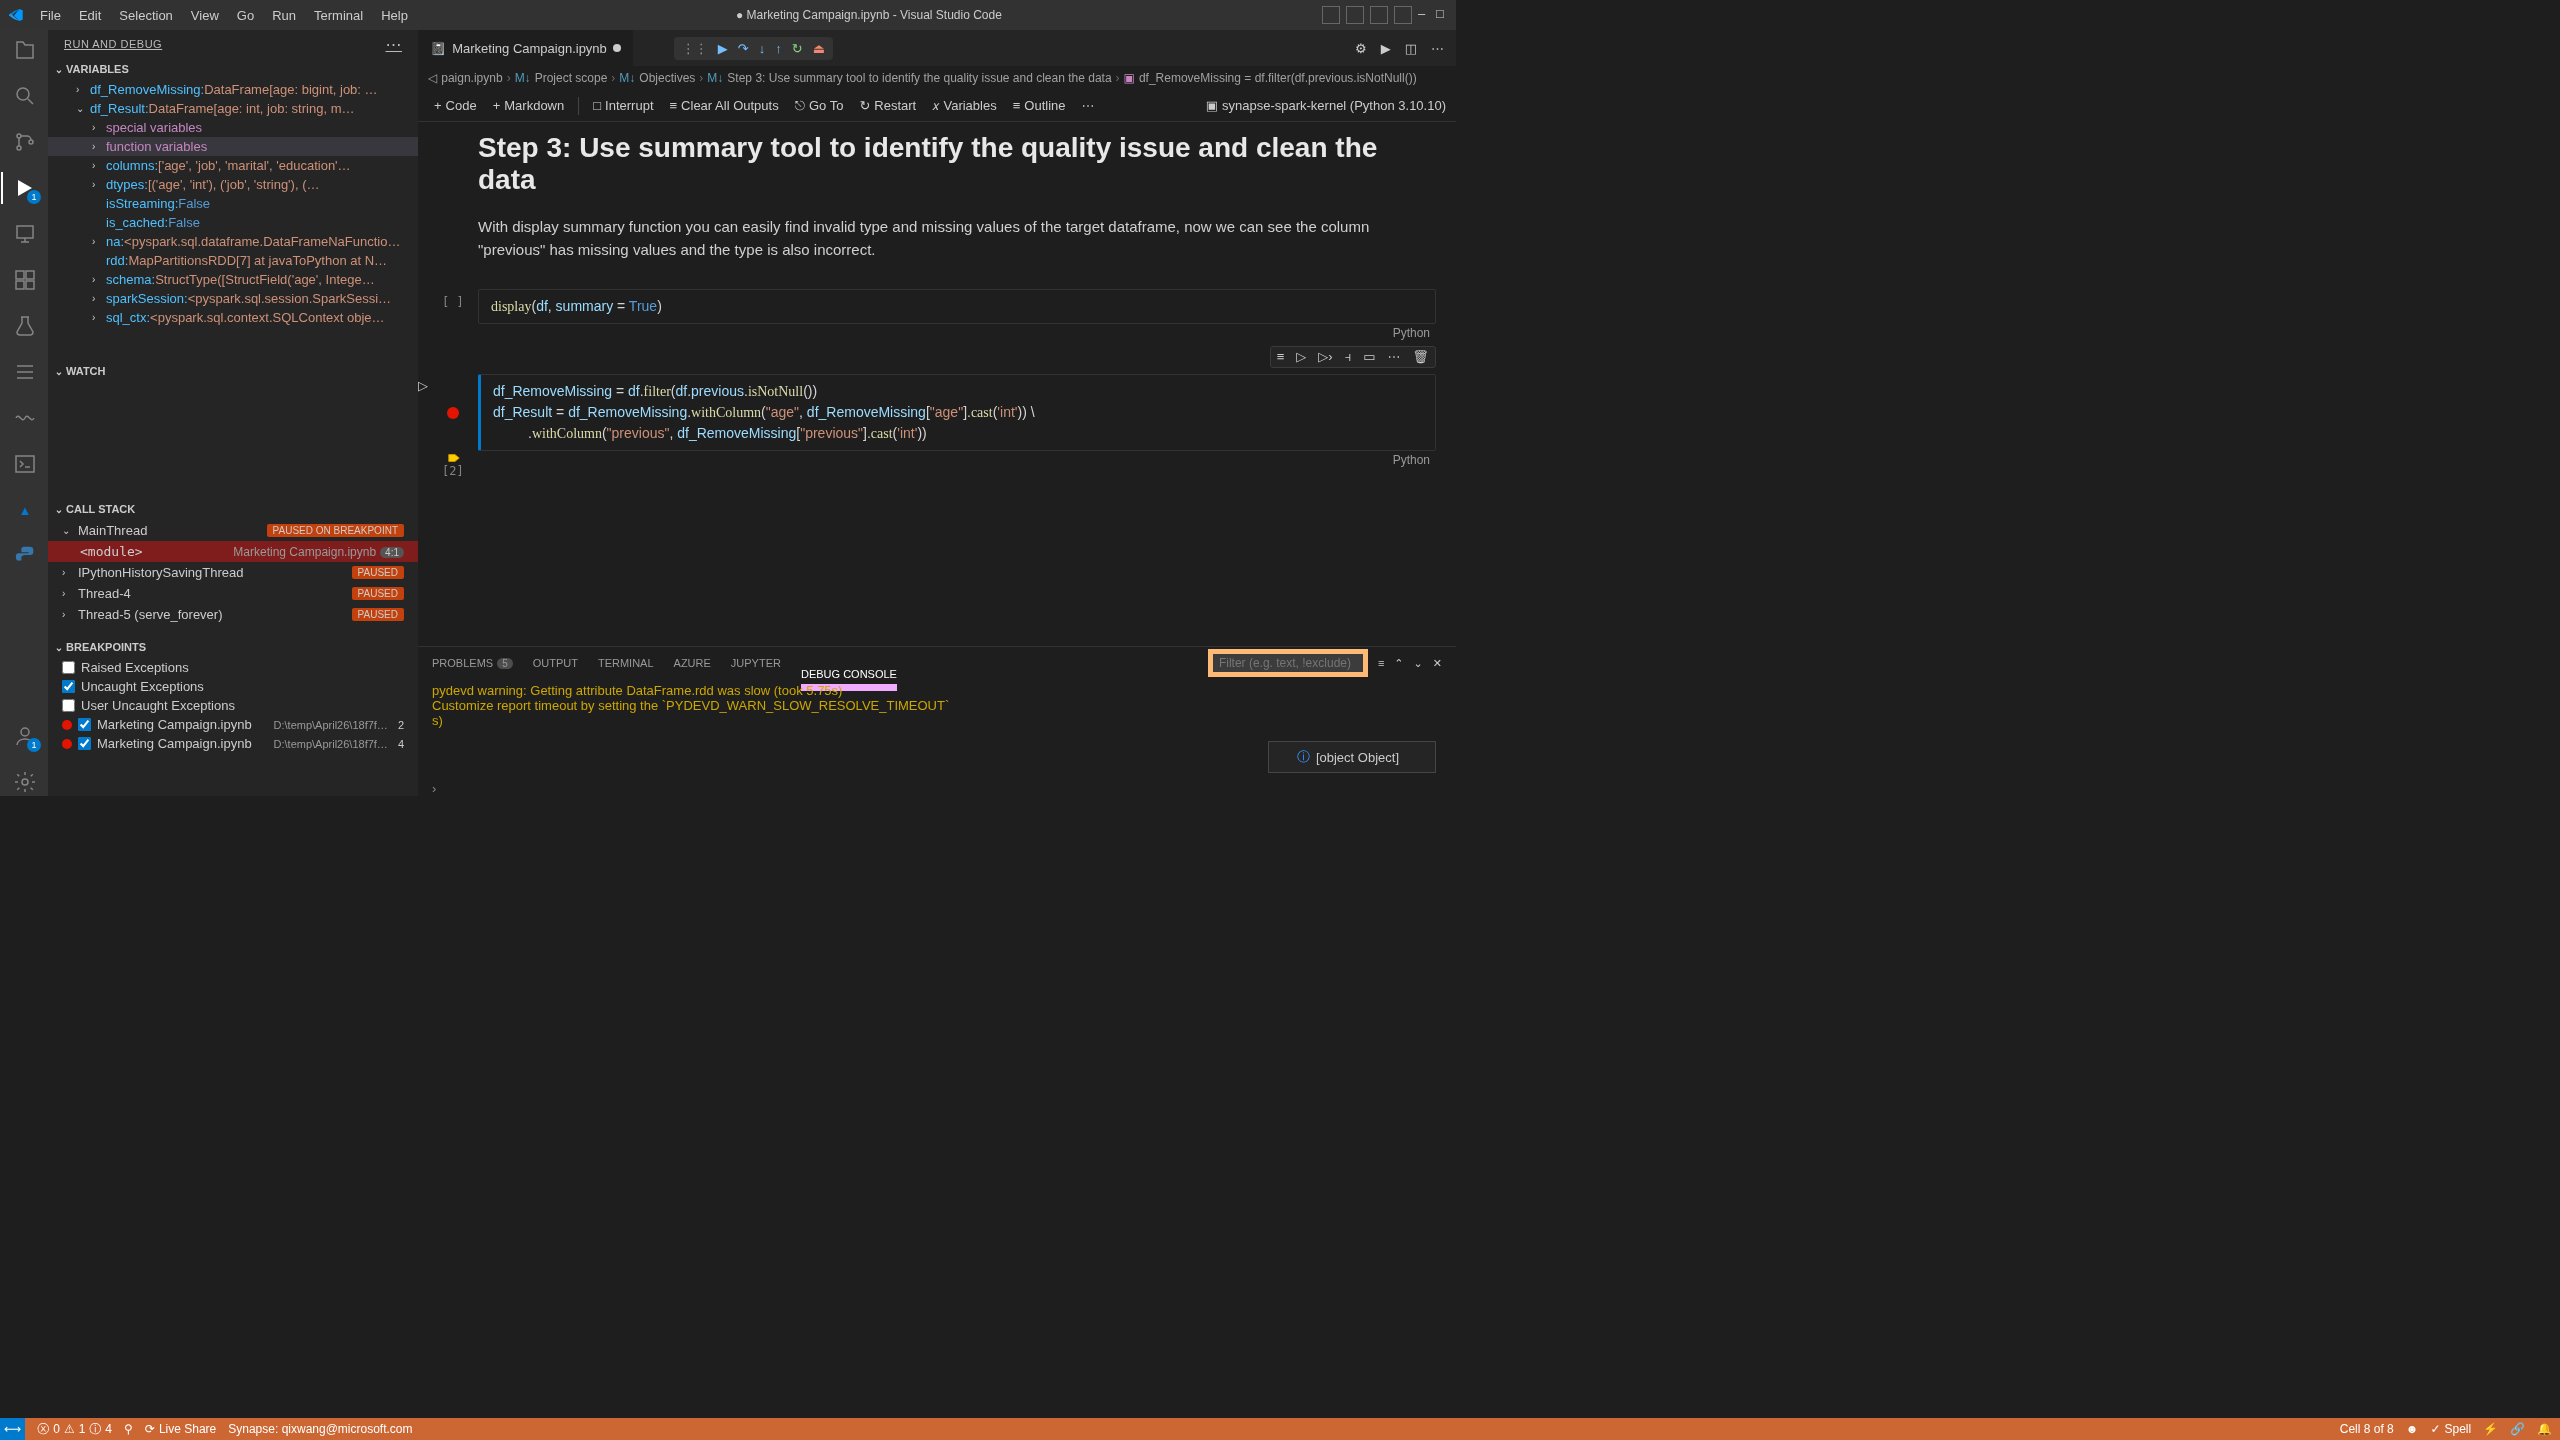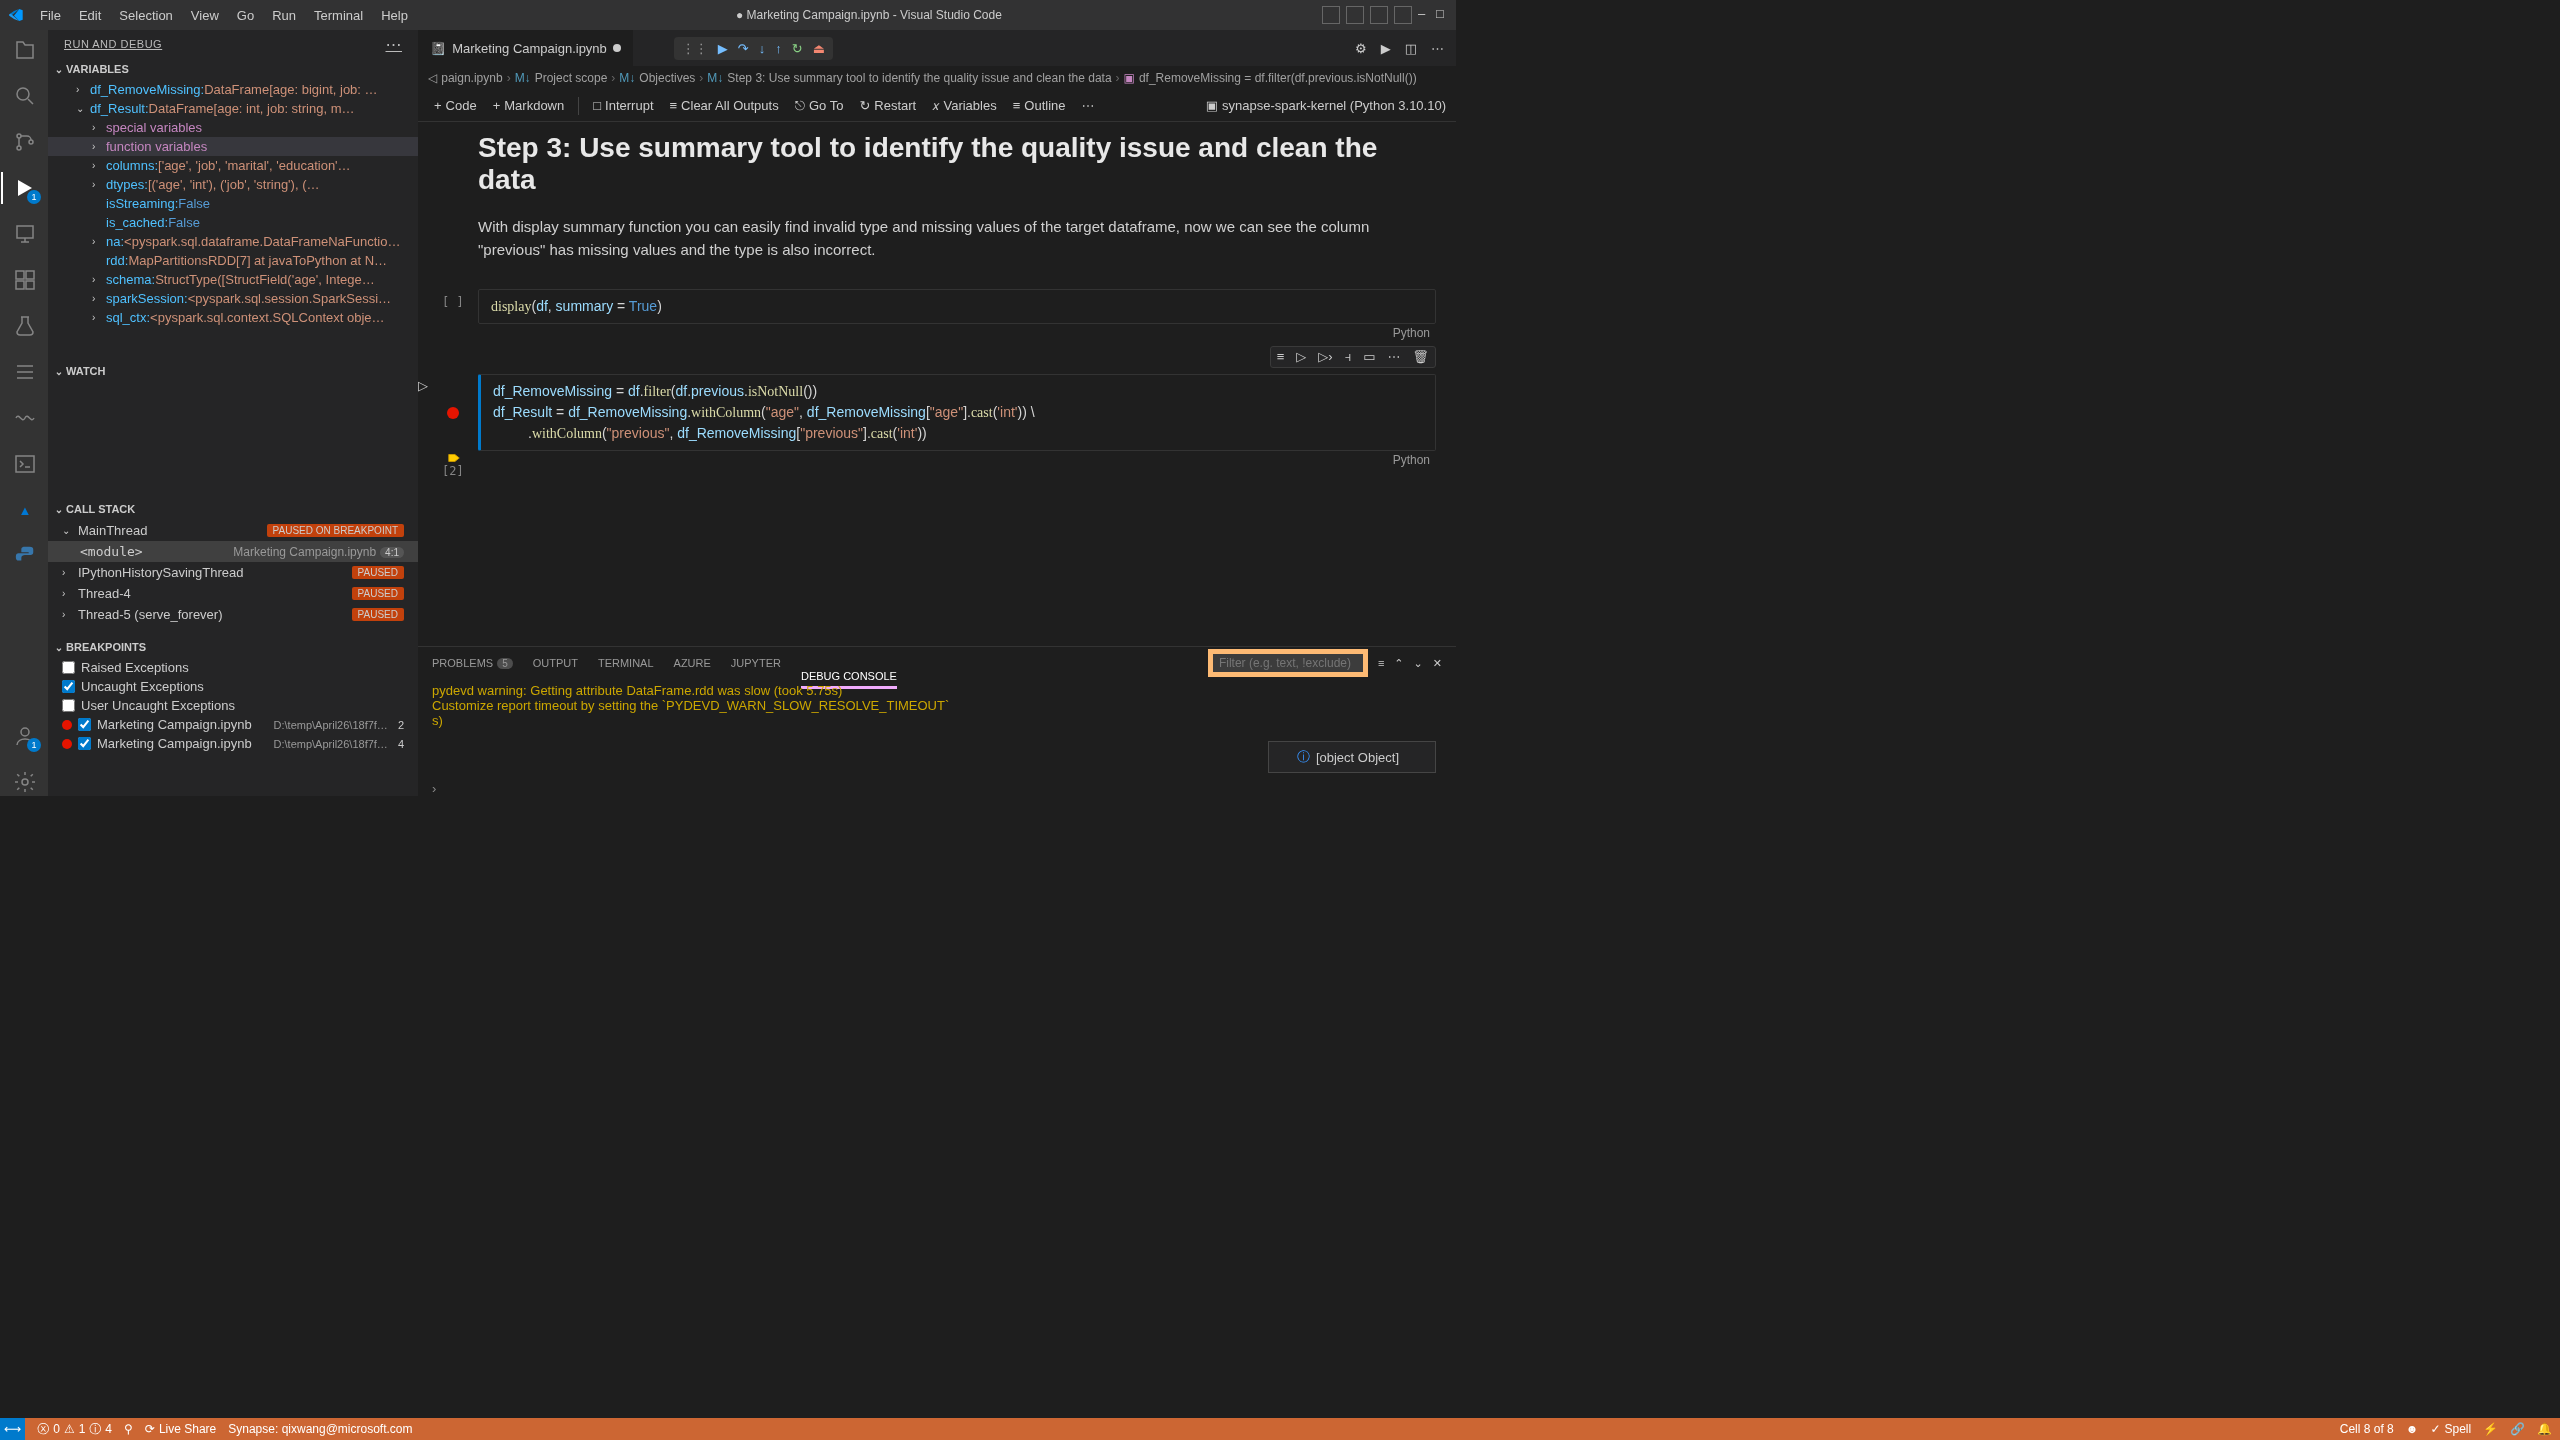--- a/index.html
+++ b/index.html
@@ -37,21 +37,21 @@
 .var-row.indent2 { padding-left: 44px; }
 .vname { color: #4fc1ff; }
 .vname.special { color: #c586c0; }
 .vval { color: #ce9178; }
 .vval.kw { color: #569cd6; }
 
 .callstack-row { display: flex; align-items: center; padding: 3px 14px; font-size: 13px; cursor: pointer; justify-content: space-between; }
 .callstack-row .chev { width: 12px; font-size: 10px; }
 .callstack-row .left { display: flex; align-items: center; gap: 4px; }
 .badge-paused { background: #c2410c; color: #ccc; font-size: 10px; padding: 1px 6px; border-radius: 2px; }
-.active-frame { background: #404040; gap: 21px; }
+.active-frame { background: #7f1d1d; gap: 21px; }
 .frame-file { color: #999; font-size: 12px; }
 .frame-line { background: #555; color: #ccc; border-radius: 8px; font-size: 10px; padding: 0 5px; margin-left: 4px; }
 
 .bp-row { display: flex; align-items: center; padding: 2px 14px; font-size: 13px; gap: 6px; }
 .bp-row input[type=checkbox] { accent-color: #007acc; }
 .bp-dot { width: 10px; height: 10px; background: #e51400; border-radius: 50%; }
 .bp-file { color: #999; font-size: 11px; margin-left: auto; }
 .bp-linenum { color: #ccc; font-size: 11px; margin-left: 4px; }
 
 .editor { flex: 1; display: flex; flex-direction: column; background: #1e1e1e; position: relative; }
@@ -97,21 +97,21 @@
 
 .run-btn { position: absolute; left: -60px; top: 4px; color: #ccc; cursor: pointer; }
 .cell-toolbar { position: absolute; right: 0; top: -28px; display: flex; gap: 12px; background: #252526; padding: 2px 6px; border: 1px solid #3a3a3a; border-radius: 3px; }
 .cell-toolbar span { cursor: pointer; color: #ccc; }
 
 .highlight-line { background: #4b4b18; display: block; margin: 0 -12px; padding: 0 12px; }
 
 .panel { height: 150px; border-top: 1px solid #333; display: flex; flex-direction: column; }
 .panel-tabs { height: 32px; display: flex; align-items: center; padding: 0 14px; gap: 20px; font-size: 11px; }
 .panel-tabs .pt { cursor: pointer; color: #999; padding: 4px 0; }
-.panel-tabs .pt.active { color: #fff; border-bottom: 3px solid #f0abfc; margin-top: 28px; }
+.panel-tabs .pt.active { color: #fff; border-bottom: 7px solid #f0abfc; margin-top: 28px; }
 .panel-tabs .pt .cnt { background: #4d4d4d; border-radius: 8px; padding: 0 5px; margin-left: 4px; font-size: 10px; }
 .panel-tabs .right { margin-left: auto; display: flex; align-items: center; gap: 10px; }
 .panel-tabs input { background: #3c3c3c; border: 5px solid #fdba74; color: #ccc; padding: 2px 6px; font-size: 12px; width: 160px; }
 .panel-body { flex: 1; padding: 4px 14px; font-family: Consolas, monospace; font-size: 13px; overflow: hidden; color: #ccc; position: relative; }
 .panel-body .warn { color: #cca700; }
 .panel-input { display: flex; align-items: center; padding: 0 14px; color: #888; }
 .notif { position: absolute; right: 20px; bottom: 8px; background: #252526; border: 1px solid #454545; padding: 6px 36px 6px 28px; color: #ccc; font-size: 13px; display: flex; align-items: center; gap: 6px; }
 .notif .info-icon { color: #3794ff; }
 
 .statusbar { height: 22px; background: #cc6633; color: #fff; display: flex; align-items: center; padding: 0 8px; font-size: 12px; gap: 12px; position: absolute; bottom: 0; left: 0; right: 0; }

